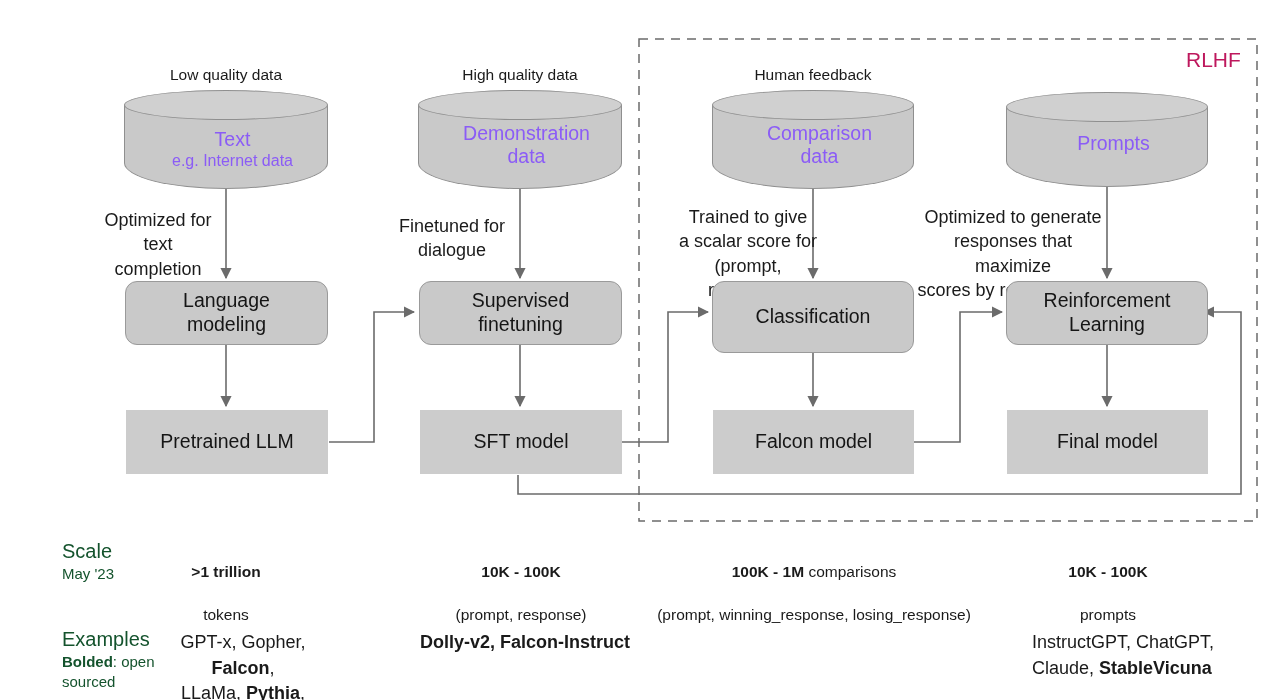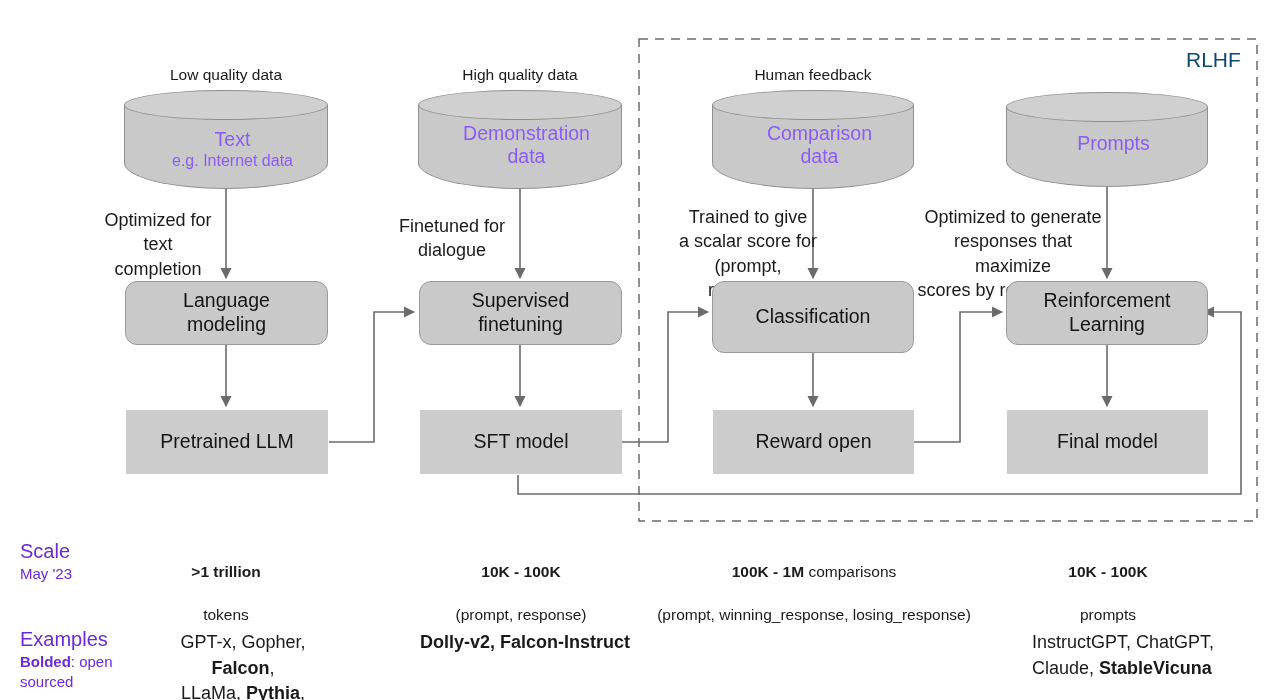--- a/index.html
+++ b/index.html
@@ -99,27 +99,28 @@
     position: absolute;
     text-align: center;
     font-size: 18px;
     line-height: 1.35;
     color: #1a1a1a;
     white-space: pre-line;
   }
   .rlhf-label {
     position: absolute;
     font-size: 21px;
-    color: #0c4a6e;
+    color: #be185d;
   }
   .row-head {
     position: absolute;
     font-size: 20px;
     line-height: 1.3;
-    color: #6d28d9;
+    color: #14532d;
+    margin-left: 42px;
   }
   .row-head .sub {
     display: block;
     font-size: 15px;
   }
   .row-head .sub b { font-weight: bold; }
   .col-cell {
     position: absolute;
     text-align: center;
     font-size: 15.5px;
@@ -237,21 +238,21 @@
 
   <div class="edge-label" style="left:673px; top:205px; width:150px;">Trained to give
 a scalar score for
 (prompt, response)</div>
 
   <div class="node proc" style="left:712px; top:281px; width:202px; height:72px;">
     <span style="white-space:pre-line">Classification</span>
   </div>
 
   <div class="node model" style="left:713px; top:410px; width:201px; height:64px;">
-    <span>Reward open</span>
+    <span>Falcon model</span>
   </div>
 
   <div class="cyl" style="left:1006px; top:92px; width:202px; height:94px;">
     <div class="cyl-body" style="top:15px; height:79px;"></div>
     <div class="cyl-top"></div>
     <div class="cyl-label" style="top:40px;">Prompts</div>
   </div>
 
   <div class="edge-label" style="left:915px; top:205px; width:196px;">Optimized to generate
 responses that maximize

